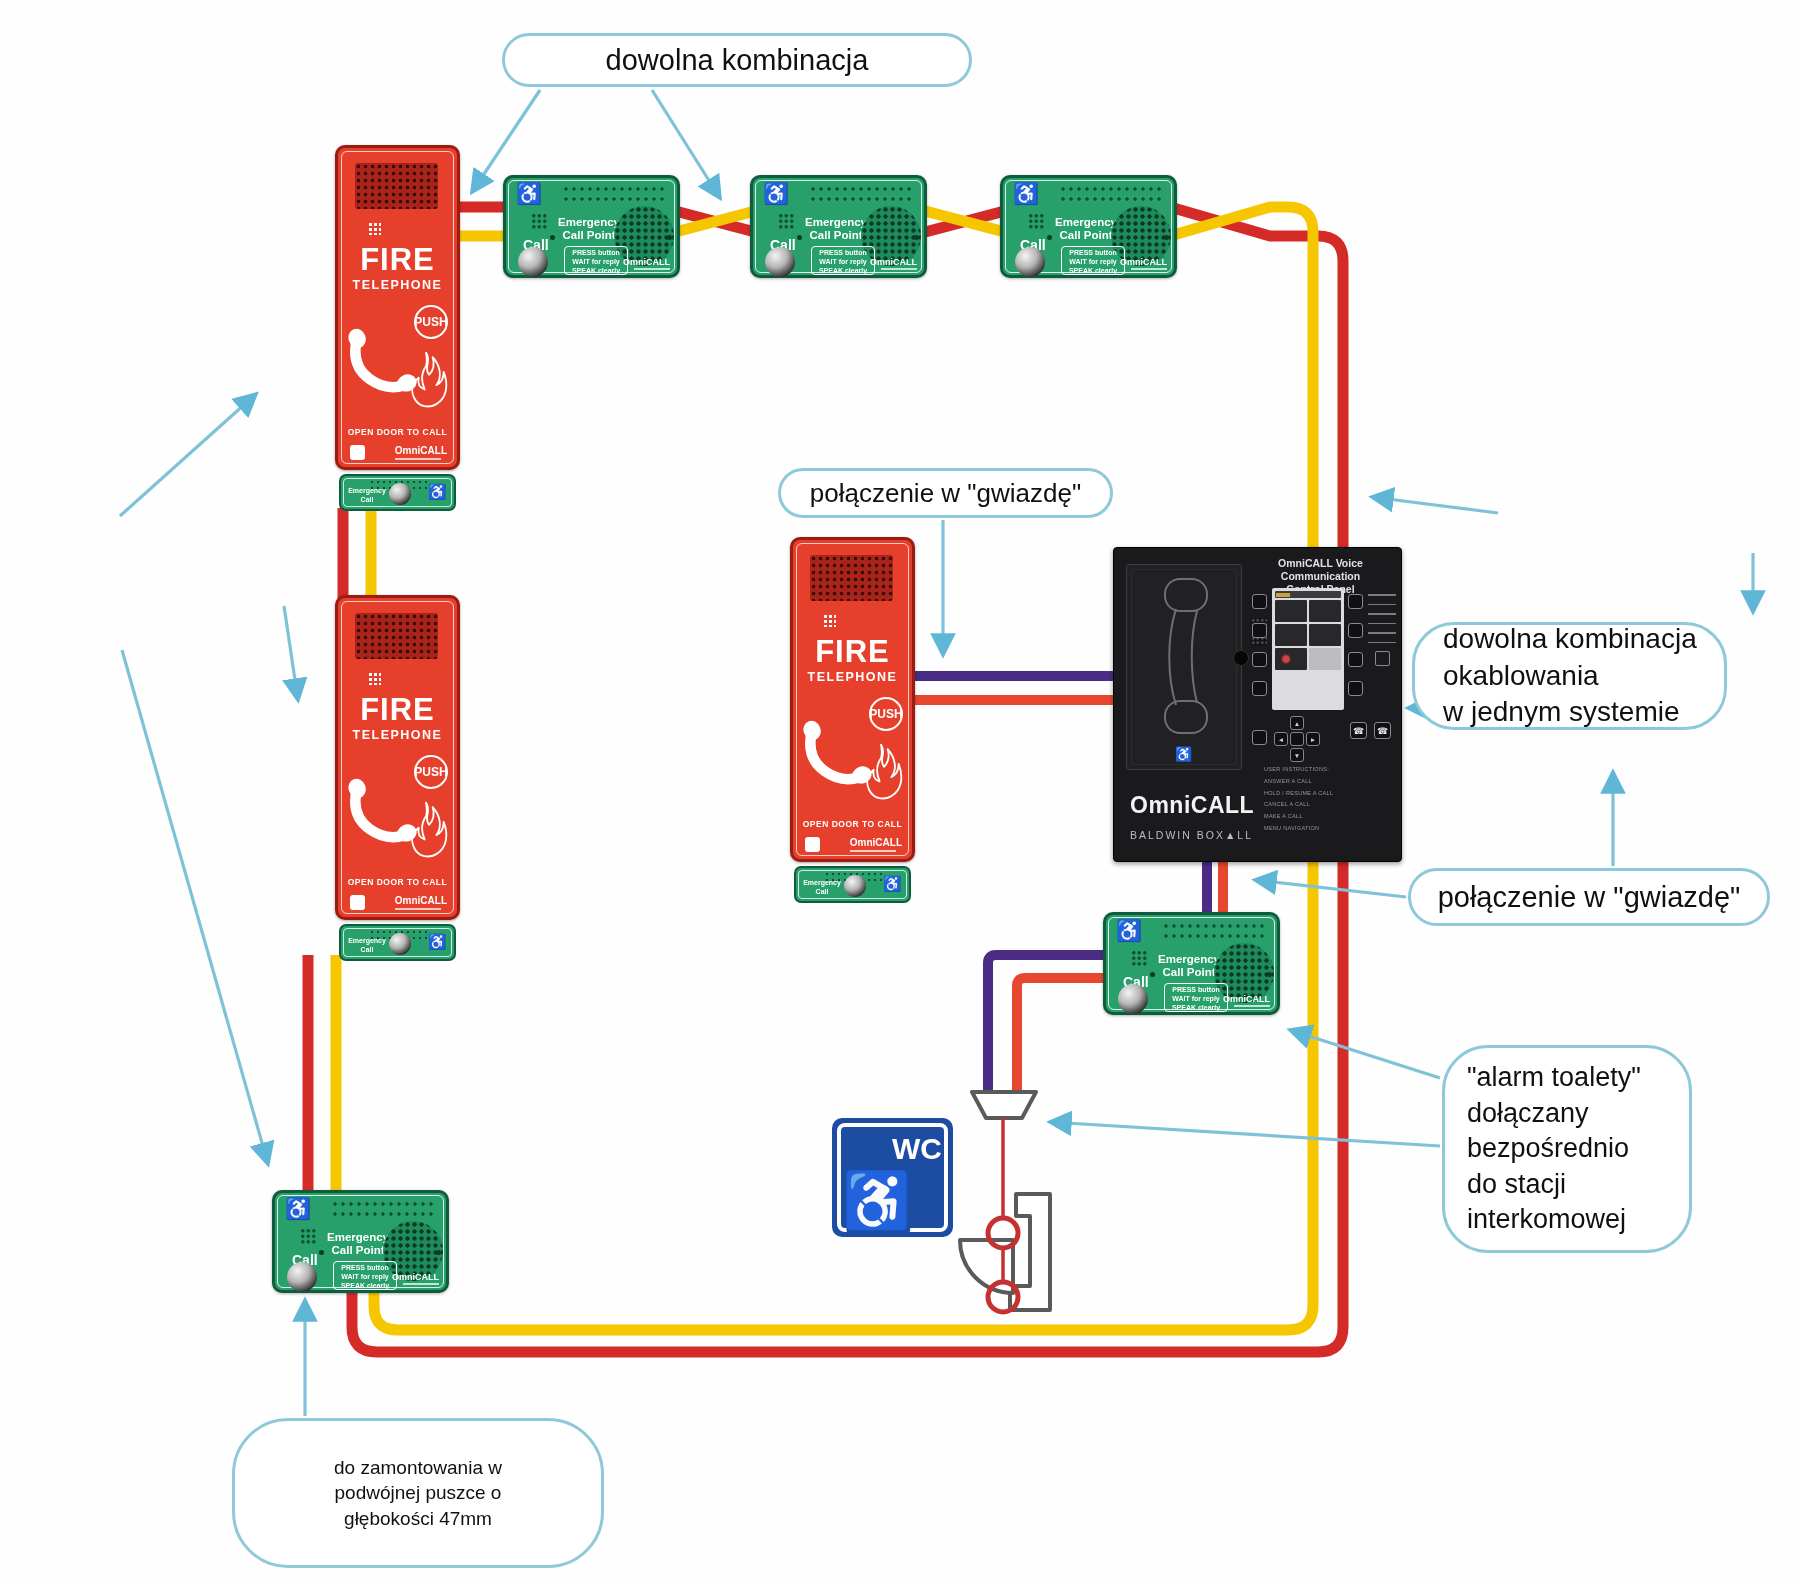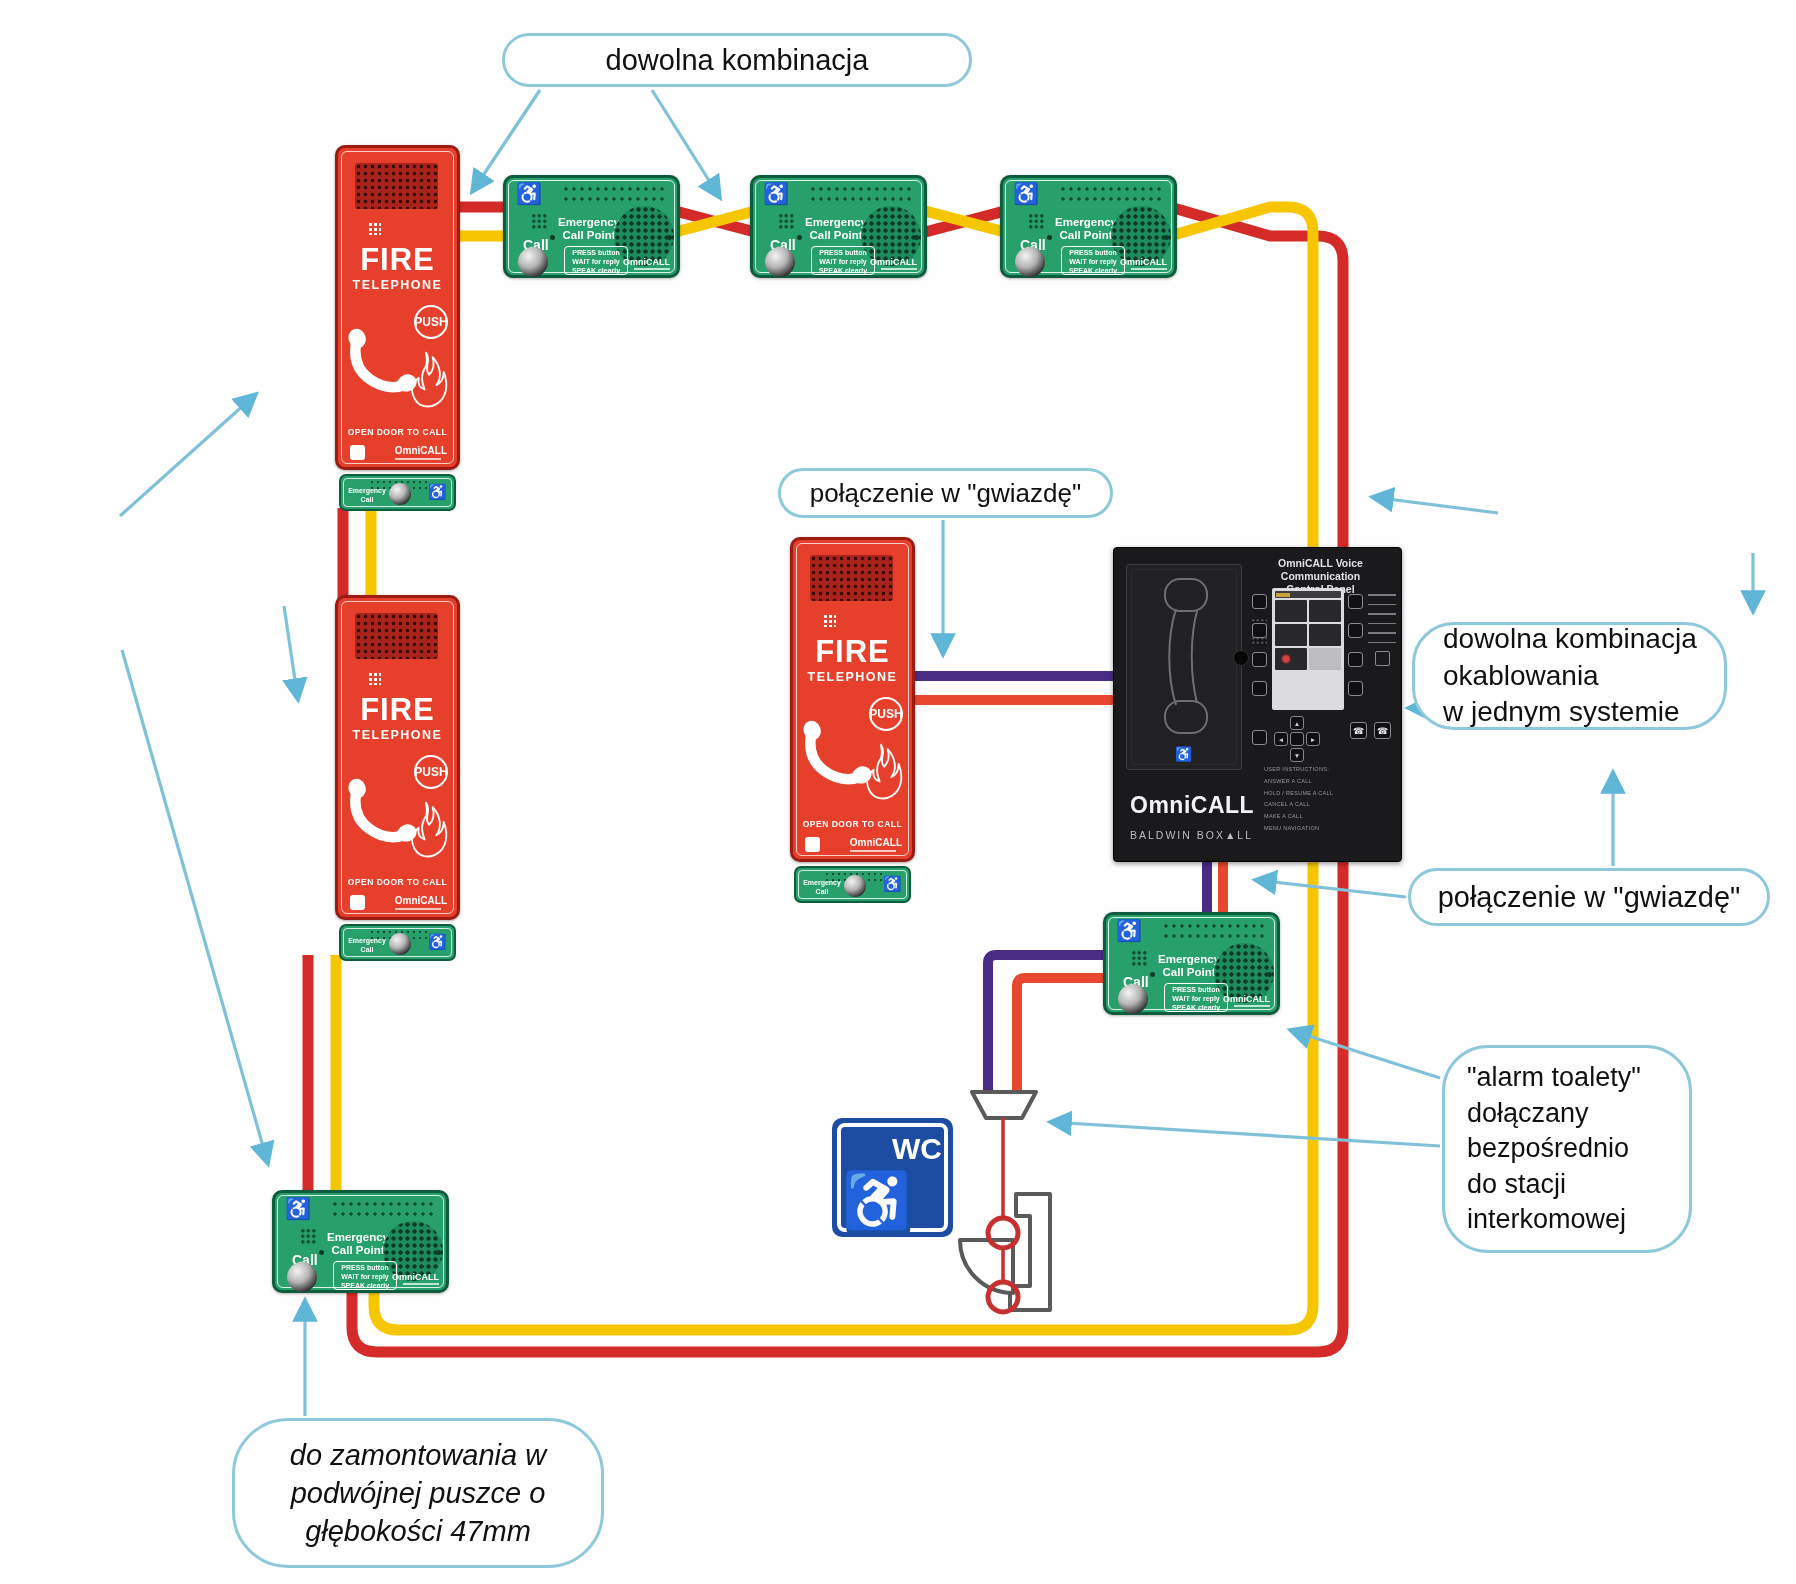--- a/index.html
+++ b/index.html
@@ -454,17 +454,17 @@
 
   <div class="callout" style="left:1408px;top:868px;width:362px;height:58px;font-size:29px;">połączenie w "gwiazdę"</div>
 
 
   <div class="callout left" style="left:1442px;top:1045px;width:250px;height:208px;font-size:27px;border-radius:46px;padding-left:22px;">"alarm toalety"
 dołączany
 bezpośrednio
 do stacji
 interkomowej</div>
 
-  <div class="callout" style="left:232px;top:1418px;width:372px;height:150px;font-size:29px;border-radius:56px;font-style:italic;">do zamontowania w
+  <div class="callout" style="left:232px;top:1418px;width:372px;height:150px;font-size:19px;border-radius:56px;">do zamontowania w
 podwójnej puszce o
 głębokości 47mm</div>
 
 </div>
 
 </body></html>

